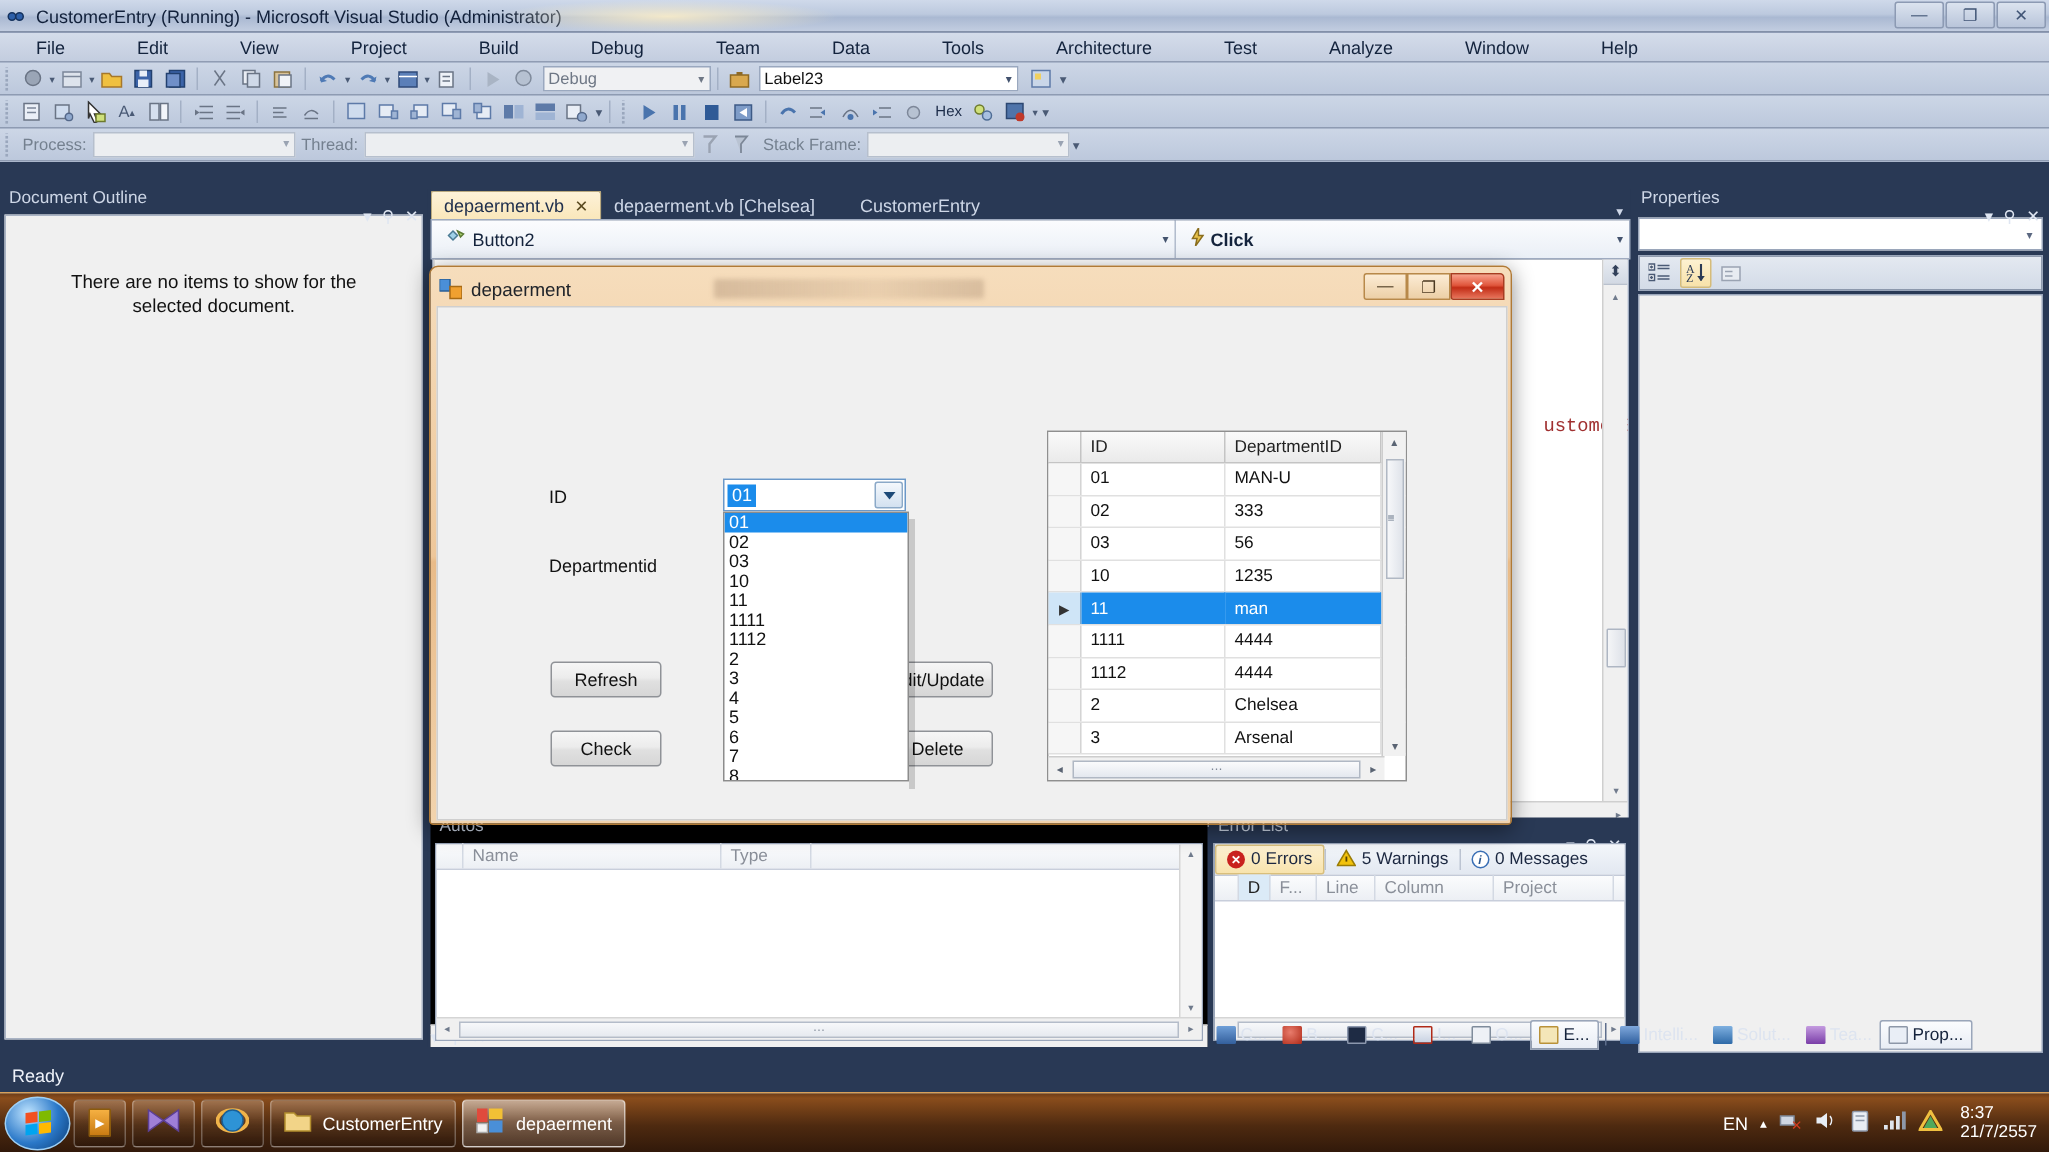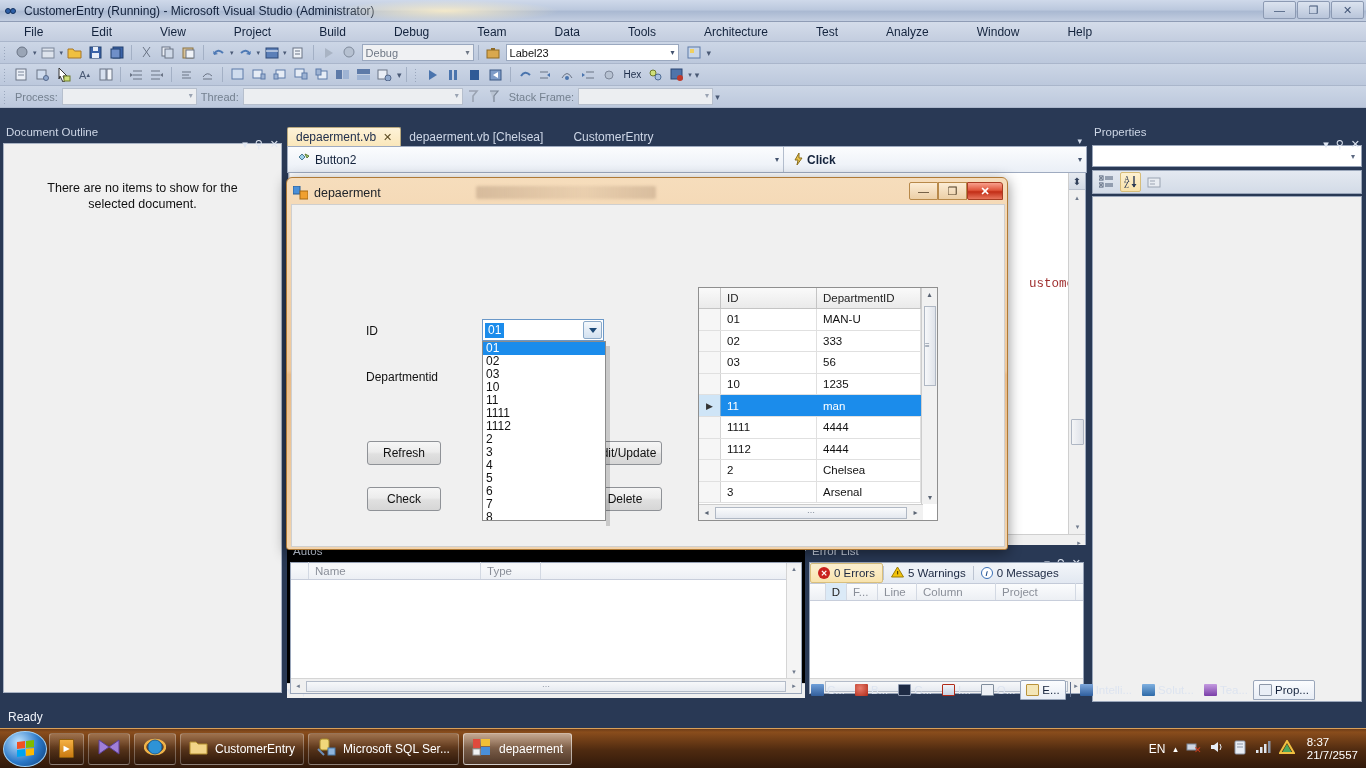--- a/index.html
+++ b/index.html
@@ -855,30 +855,20 @@
     </span>
   </div>
   <div class="tbitem">
     <span>
       <svg width="19" height="17">
           <path d="M1 3h6l2 2h9v10H1z" fill="#f2d488" stroke="#b38f2e"></path>
         </svg>
     </span>
     <span>CustomerEntry</span>
   </div>
-  <div class="tbitem">
-    <span>
-      <svg width="19" height="18">
-          <rect x="3" y="1" width="9" height="11" rx="2" fill="#f0d87a" stroke="#a88c2a"></rect>
-      <path d="M1 11l6 6" stroke="#6d8fb8" stroke-width="2"></path>
-          <rect x="11" y="10" width="7" height="7" fill="#8fb5dd" stroke="#4b7aa8"></rect>
-        </svg>
-    </span>
-    <span>Microsoft SQL Ser...</span>
-  </div>
   <div class="tbitem active">
     <span>
       <svg width="20" height="18">
           <rect x="1" y="1" width="7" height="9" fill="#e04a3c"></rect>
           <rect x="9" y="1" width="9" height="7" fill="#f2c035"></rect>
       <rect x="1" y="11" width="7" height="6" fill="#f2f2f2" stroke="#aaa"></rect>
           <rect x="9" y="9" width="9" height="8" fill="#4a8fd8"></rect>
         </svg>
     </span>
     <span>depaerment</span>

